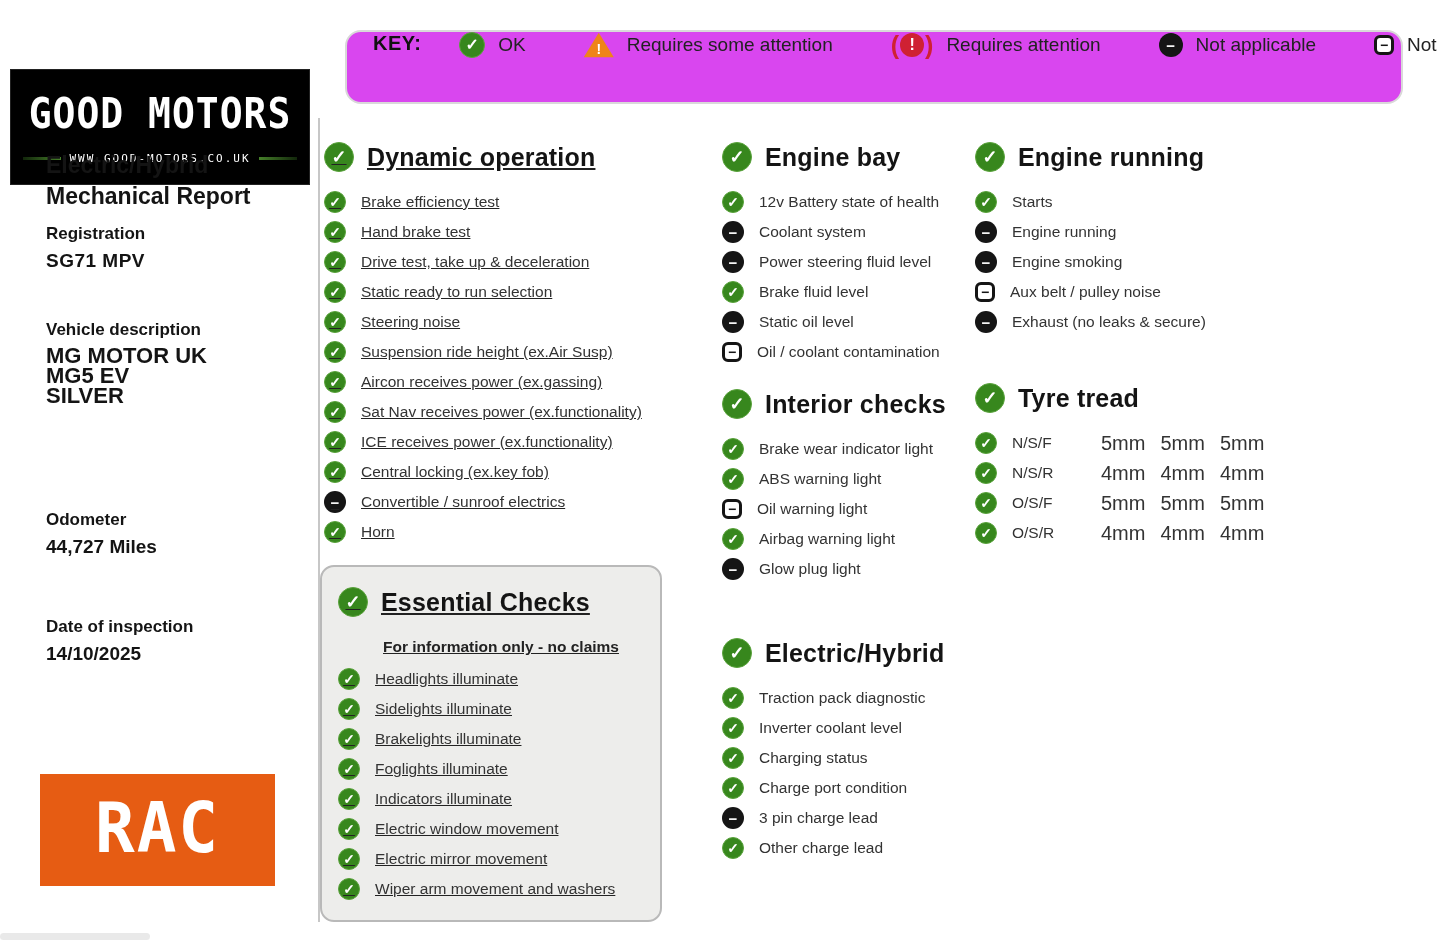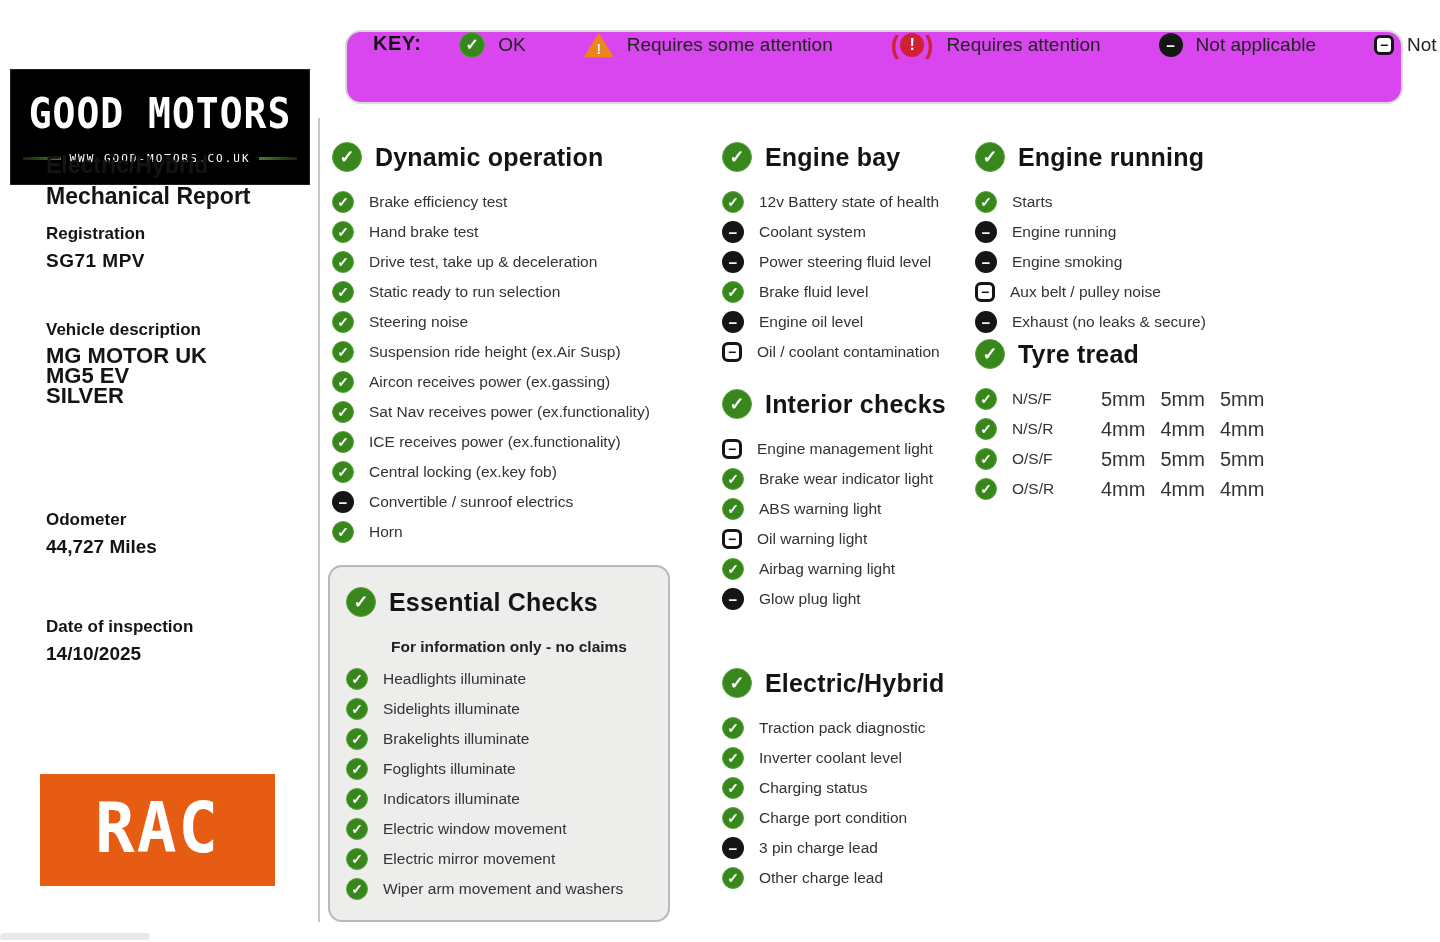--- a/index.html
+++ b/index.html
@@ -73,21 +73,21 @@
   .icon.requires-attention::after{content:"!";color:#fff;font-weight:bold;font-size:16px;line-height:1;}
   .icon-wrap{display:inline-flex;align-items:center;}
   .icon-wrap.requires-attention::before{content:"(";color:#cf2133;font-weight:bold;font-size:25px;margin-right:1px;line-height:1;}
   .icon-wrap.requires-attention::after{content:")";color:#cf2133;font-weight:bold;font-size:25px;margin-left:1px;line-height:1;}
   .key-item .icon.ok-check{width:26px;height:26px;}
   .key-item .icon.ok-check::after{font-size:16px;}
   .key-item .icon.not-applicable{width:24px;height:24px;}
 
   
   .col{position:absolute;top:140px;}
-  .col1{left:332px;width:392px;}
+  .col1{left:324px;width:392px;text-decoration:underline;}
   .col2{left:722px;width:258px;}
   .col3{left:975px;width:300px;}
   .section-header{display:flex;align-items:center;gap:13px;height:34px;margin-bottom:13px;}
   .section-header .icon{width:30px;height:30px;}
   .section-header .icon.ok-check::after{font-size:18px;}
   .section-title{font-size:25px;font-weight:bold;color:#141414;letter-spacing:.2px;white-space:nowrap;}
   .check-list{display:block;}
   .check-row{display:flex;align-items:center;gap:15px;height:30px;box-sizing:border-box;}
   .check-label{font-size:15.5px;color:#333;white-space:nowrap;}
   .tyre-row .check-label{width:52px;}
@@ -96,21 +96,21 @@
 
   .essential-box{
     margin-top:18px;margin-left:-4px;width:342px;box-sizing:border-box;
     background:#ededeb;border:2px solid #b9b9b9;border-radius:14px;
     padding:18px 16px 16px 16px;
   }
   .essential-box .section-header{margin-bottom:19px;}
   .essential-note{font-size:15.5px;font-weight:bold;color:#222;margin:0 0 8px 45px;}
   .gap-interior{margin-top:20px;}
   .gap-electric{margin-top:52px;}
-  .gap-tyre{}
+  .gap-tyre{margin-top:44px;}
 </style>
 </head>
 <body>
 
 <div class="page">
 
   <div class="sidebar">
     <div class="logo-box">
       <div class="logo-title">GOOD MOTORS</div>
       <div class="logo-site-row">
@@ -339,39 +339,35 @@
           <span class="check-label">Power steering fluid level</span>
         </div>
 
         <div class="check-row">
           <span class="icon ok-check"></span>
           <span class="check-label">Brake fluid level</span>
         </div>
 
         <div class="check-row">
           <span class="icon not-applicable"></span>
-          <span class="check-label">Engine oil level</span>
+          <span class="check-label">Static oil level</span>
         </div>
 
         <div class="check-row">
           <span class="icon not-tested"></span>
           <span class="check-label">Oil / coolant contamination</span>
         </div>
       </div>
 
     <div class="section-header gap-interior">
       <span class="icon ok-check"></span>
       <span class="section-title">Interior checks</span>
     </div>
     <div class="check-list">
 
-        <div class="check-row">
-          <span class="icon not-tested"></span>
-          <span class="check-label">Engine management light</span>
-        </div>
 
         <div class="check-row">
           <span class="icon ok-check"></span>
           <span class="check-label">Brake wear indicator light</span>
         </div>
 
         <div class="check-row">
           <span class="icon ok-check"></span>
           <span class="check-label">ABS warning light</span>
         </div>

